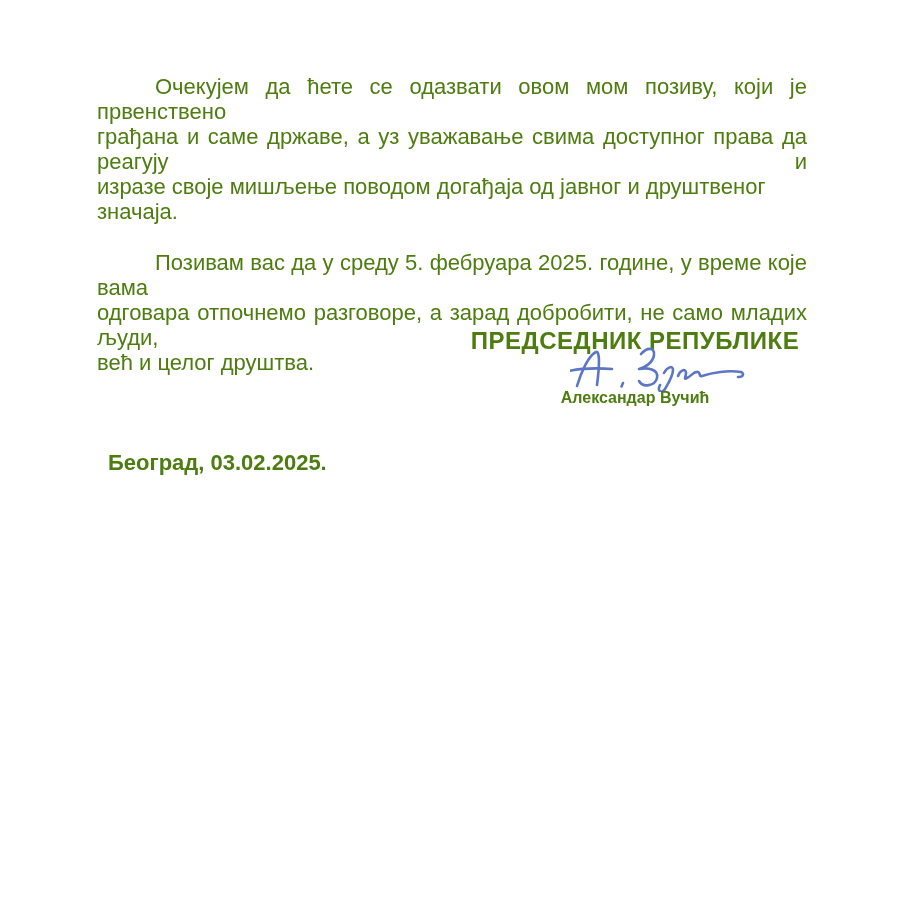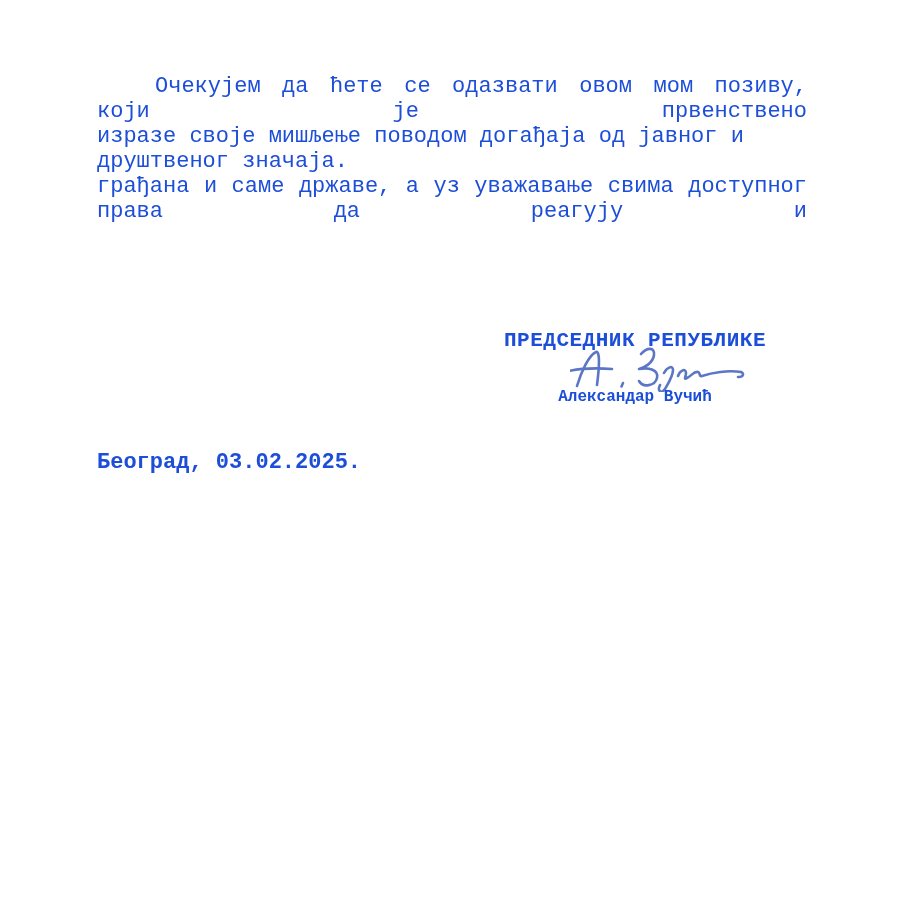--- a/index.html
+++ b/index.html
@@ -6,22 +6,22 @@
     margin: 0;
     padding: 0;
     background: #ffffff;
   }
   .page {
     position: relative;
     width: 900px;
     height: 906px;
     background: #ffffff;
     overflow: hidden;
-    font-family: Liberation Mono, monospace;
-    color: #1d4ed8;
+    font-family: Liberation Sans, sans-serif;
+    color: #4d7c0f;
   }
   .body-text {
     position: absolute;
     left: 97px;
     top: 74px;
     width: 710px;
     font-size: 22px;
     line-height: 25px;
   }
   .para { margin: 0; padding: 0; }
@@ -37,57 +37,62 @@
   .indent { text-indent: 58px; }
   .sign-block {
     position: absolute;
     left: 470px;
     top: 328px;
     width: 330px;
     text-align: center;
   }
   .sign-title {
     font-weight: bold;
-    font-size: 21px;
+    font-size: 24px;
     line-height: 25px;
     letter-spacing: 0.5px;
     white-space: nowrap;
   }
   .sign-svg-wrap {
     text-align: left;
     padding-left: 100px;
     margin-top: -9px;
     margin-bottom: -7px;
     height: 48px;
   }
   .signer-name {
     font-weight: bold;
     font-size: 16px;
     line-height: 25px;
     white-space: nowrap;
   }
   .date-line {
     position: absolute;
-    left: 97px;
+    left: 108px;
     top: 450px;
     font-weight: bold;
     font-size: 22px;
     line-height: 25px;
   }
 </style>
 </head>
 <body>
 
 <div class="page">
 
   <div class="body-text">
     <div class="para para-1">
       <div class="line jline indent">Очекујем да ћете се одазвати овом мом позиву, који је првенствено</div>
+      <div class="line jline">грађана и саме државе, а уз уважавање свима доступног права да реагују и</div>
       <div class="line">изразе своје мишљење поводом догађаја од јавног и друштвеног значаја.</div>
-      <div class="line jline">грађана и саме државе, а уз уважавање свима доступног права да реагују и</div>
+    </div>
+    <div class="para para-2">
+      <div class="line jline indent">Позивам вас да у среду 5. фебруара 2025. године, у време које вама</div>
+      <div class="line jline">одговара отпочнемо разговоре, а зарад добробити, не само младих људи,</div>
+      <div class="line">већ и целог друштва.</div>
     </div>
   </div>
 
   <div class="sign-block">
     <div class="sign-title">ПРЕДСЕДНИК РЕПУБЛИКЕ</div>
     <div class="sign-svg-wrap">
       <svg width="178" height="48" viewBox="0 0 178 48" role="img" aria-label="А. Вучић">
         <g fill="none" stroke="#5b76c4" stroke-width="2.6" stroke-linecap="round" stroke-linejoin="round">
 
           <path d="M7,42 C11,28 19,11 26,8 C29.5,7 30,18 27,41"></path>

